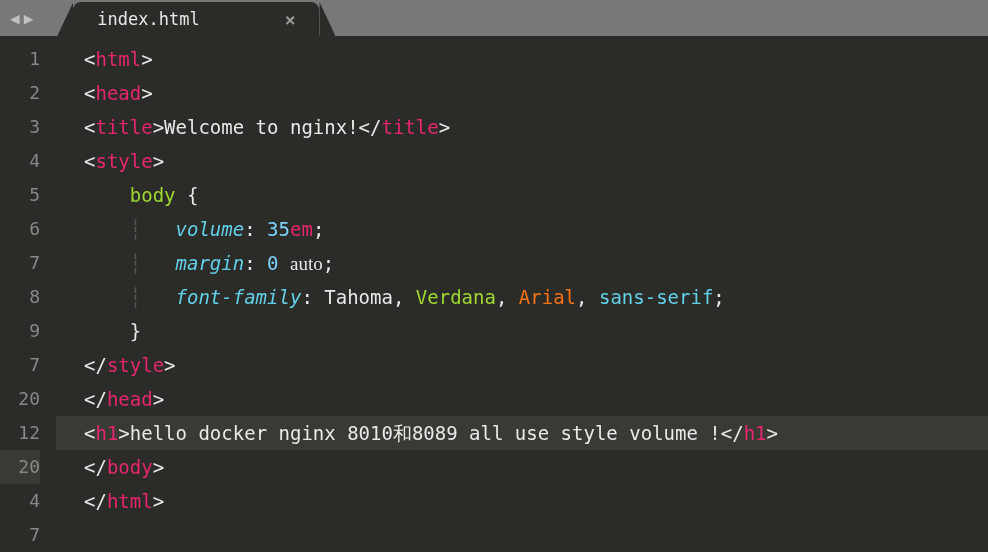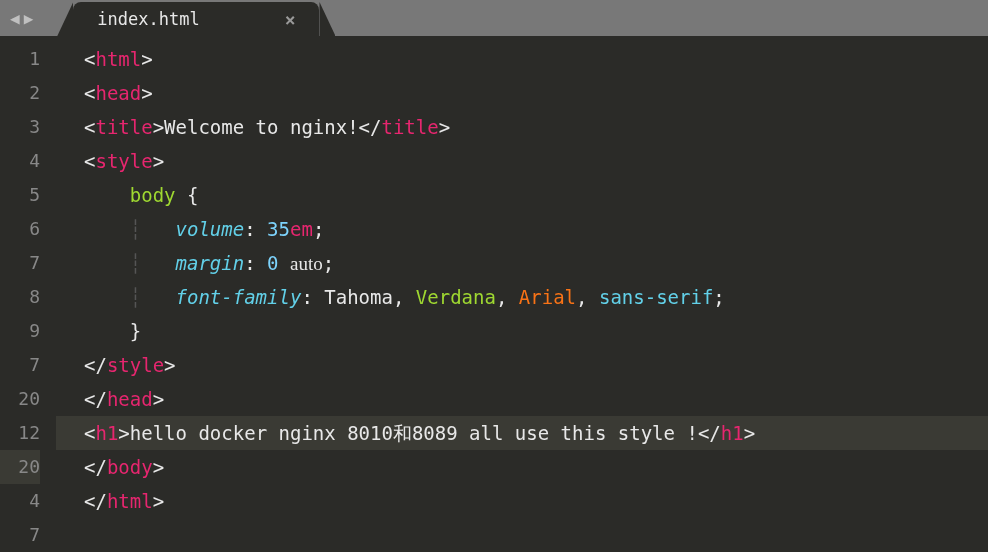--- a/index.html
+++ b/index.html
@@ -197,17 +197,17 @@
       <div class="code-line"><span class="tag-bracket">&lt;</span><span class="tag-name">head</span><span class="tag-bracket">&gt;</span></div>
       <div class="code-line"><span class="tag-bracket">&lt;</span><span class="tag-name">title</span><span class="tag-bracket">&gt;</span><span class="plain-text">Welcome to nginx!</span><span class="tag-bracket">&lt;/</span><span class="tag-name">title</span><span class="tag-bracket">&gt;</span></div>
       <div class="code-line"><span class="tag-bracket">&lt;</span><span class="tag-name">style</span><span class="tag-bracket">&gt;</span></div>
       <div class="code-line"><span class="plain-text">    </span><span class="css-selector">body</span><span class="plain-text"> </span><span class="css-punct">{</span></div>
       <div class="code-line"><span class="plain-text">    </span><span class="indent-guide">┆</span><span class="plain-text">   </span><span class="css-prop">volume</span><span class="css-punct">:</span><span class="plain-text"> </span><span class="css-value-num">35</span><span class="css-value-unit">em</span><span class="css-punct">;</span></div>
       <div class="code-line"><span class="plain-text">    </span><span class="indent-guide">┆</span><span class="plain-text">   </span><span class="css-prop">margin</span><span class="css-punct">:</span><span class="plain-text"> </span><span class="css-value-num">0</span><span class="plain-text"> </span><span class="css-value-auto">auto</span><span class="css-punct">;</span></div>
       <div class="code-line"><span class="plain-text">    </span><span class="indent-guide">┆</span><span class="plain-text">   </span><span class="css-prop">font-family</span><span class="css-punct">:</span><span class="plain-text"> </span><span class="css-value-font1">Tahoma</span><span class="css-punct">,</span><span class="plain-text"> </span><span class="css-value-font2">Verdana</span><span class="css-punct">,</span><span class="plain-text"> </span><span class="css-value-font3">Arial</span><span class="css-punct">,</span><span class="plain-text"> </span><span class="css-value-font4">sans-serif</span><span class="css-punct">;</span></div>
       <div class="code-line"><span class="plain-text">    </span><span class="css-punct">}</span></div>
       <div class="code-line"><span class="tag-bracket">&lt;/</span><span class="tag-name">style</span><span class="tag-bracket">&gt;</span></div>
       <div class="code-line"><span class="tag-bracket">&lt;/</span><span class="tag-name">head</span><span class="tag-bracket">&gt;</span></div>
-      <div class="code-line line-highlight"><span class="tag-bracket">&lt;</span><span class="tag-name">h1</span><span class="tag-bracket">&gt;</span><span class="plain-text">hello docker nginx 8010和8089 all use this style !</span><span class="tag-bracket">&lt;/</span><span class="tag-name">h1</span><span class="tag-bracket">&gt;</span></div>
+      <div class="code-line line-highlight"><span class="tag-bracket">&lt;</span><span class="tag-name">h1</span><span class="tag-bracket">&gt;</span><span class="plain-text">hello docker nginx 8010和8089 all use style volume !</span><span class="tag-bracket">&lt;/</span><span class="tag-name">h1</span><span class="tag-bracket">&gt;</span></div>
       <div class="code-line"><span class="tag-bracket">&lt;/</span><span class="tag-name">body</span><span class="tag-bracket">&gt;</span></div>
       <div class="code-line"><span class="tag-bracket">&lt;/</span><span class="tag-name">html</span><span class="tag-bracket">&gt;</span></div>
     </div>
 </div>
 
 </body></html>

